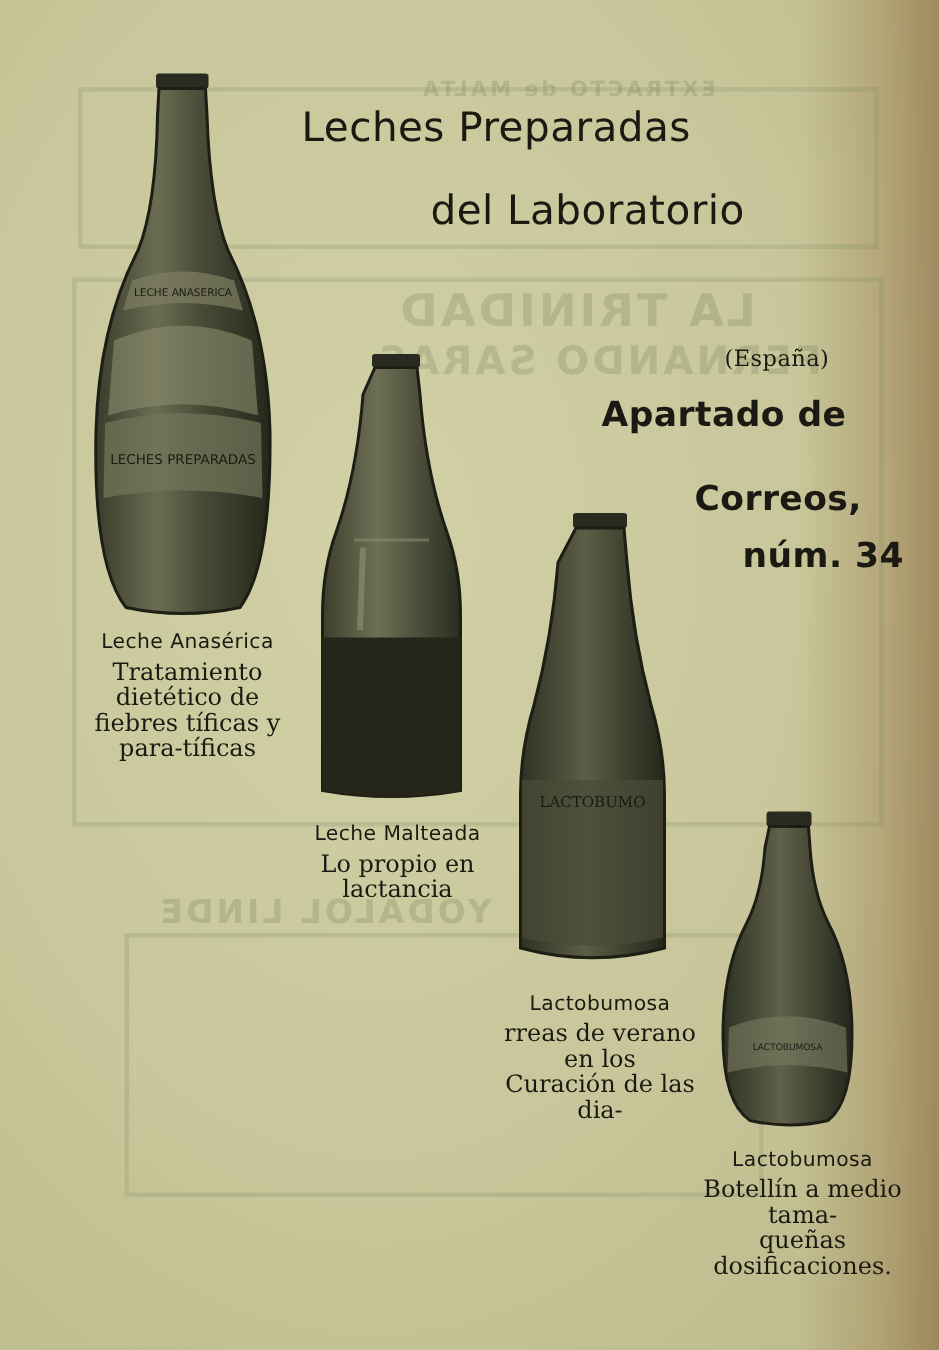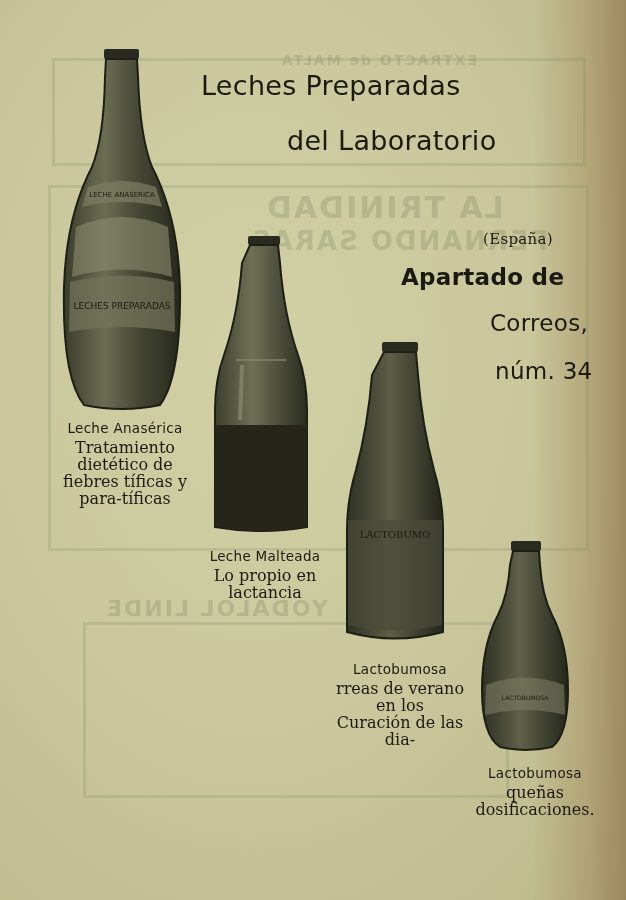--- a/index.html
+++ b/index.html
@@ -55,22 +55,22 @@
   <div class="ghost-box" style="left:48px;top:185px;width:535px;height:360px;"></div>
   <div class="ghost" style="left:265px;top:190px;font-size:30px;">LA TRINIDAD</div>
   <div class="ghost" style="left:250px;top:226px;font-size:26px;">FERNANDO SARAS</div>
   <div class="ghost-box" style="left:83px;top:622px;width:420px;height:170px;"></div>
   <div class="ghost" style="left:105px;top:596px;font-size:22px;">YODALOL LINDE</div>
 
   <div class="headline h-big" style="left:201px;top:70px;">Leches Preparadas</div>
   <div class="headline h-big" style="left:287px;top:125px;">del Laboratorio</div>
   <div class="headline h-small" style="left:483px;top:230px;">(España)</div>
   <div class="headline h-mid" style="left:365px;top:264px;font-weight:bold;margin-left:36px;">Apartado de</div>
-  <div class="headline h-mid" style="left:463px;top:310px;font-weight:normal;margin-left:27px;">Correos,</div>
-  <div class="headline h-mid" style="left:495px;top:358px;font-weight:normal;">núm. 34</div>
+  <div class="headline h-mid" style="left:463px;top:320px;font-weight:bold;">Correos,</div>
+  <div class="headline h-mid" style="left:495px;top:358px;font-weight:bold;">núm. 34</div>
 
   <div class="bottle" style="left:60px;top:47px;">
     <svg width="124" height="365" viewBox="0 0 124 365">
       <defs>
         <linearGradient id="g1" x1="0" x2="1">
           <stop offset="0" stop-color="#3a3c2c"></stop>
             <stop offset="0.35" stop-color="#6b6d52"></stop>
           <stop offset="0.6" stop-color="#4a4c38"></stop>
             <stop offset="1" stop-color="#25271b"></stop>
         </linearGradient>
@@ -146,16 +146,17 @@
   </div>
 
   <div class="caption" style="left:330px;top:661px;width:140px;">
     <div class="name">Lactobumosa</div>
     <div class="desc">rreas de verano en los</div>
     <div class="desc">Curación de las dia-</div>
   </div>
 
   <div class="caption" style="left:460px;top:765px;width:150px;">
     <div class="name">Lactobumosa</div>
+    <div class="desc">Botellín a medio tama-</div>
     <div class="desc">queñas dosificaciones.</div>
   </div>
 
 </div>
 
 </body></html>

